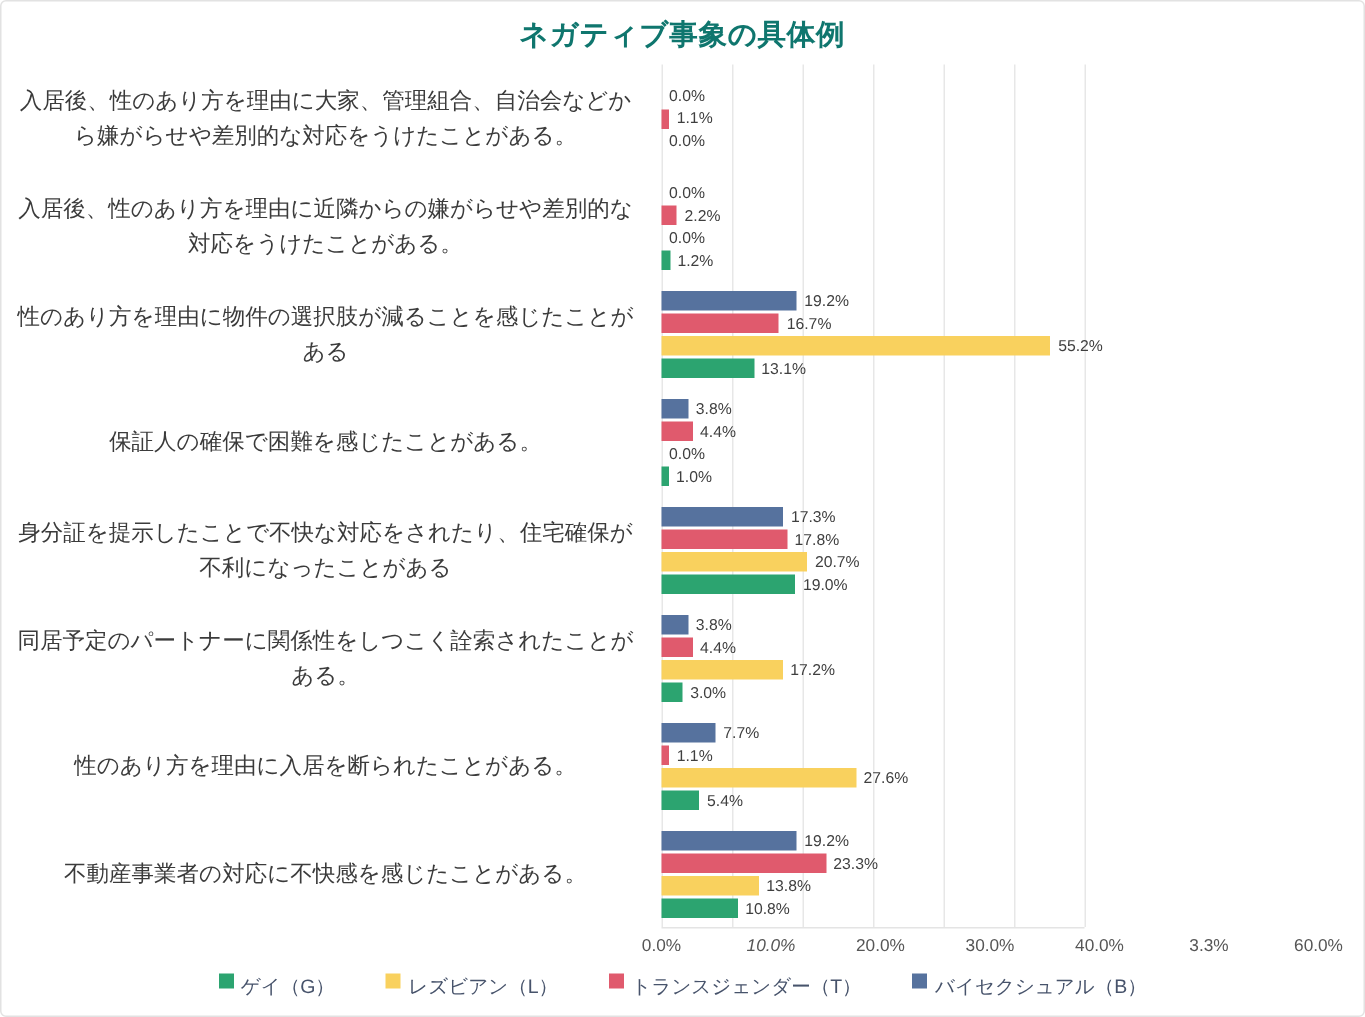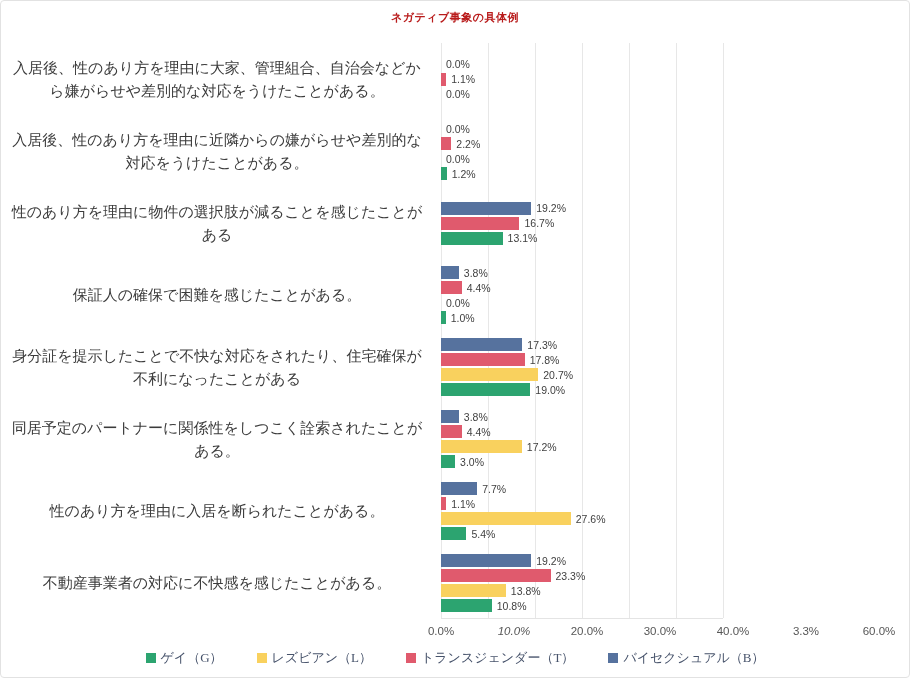--- a/index.html
+++ b/index.html
@@ -7,21 +7,21 @@
     position:relative;
     width:908px; height:676px;
     border:1px solid #e2e2e2;
     border-radius:4px;
     background:#ffffff;
     font-family:"Liberation Sans","DejaVu Sans",sans-serif;
     overflow:hidden;
   }
   .chart-title {
     position:absolute; top:9px; left:0; width:100%;
-    text-align:center; font-size:11px; font-weight:bold; color:#b91c1c;
+    text-align:center; font-size:19px; font-weight:bold; color:#0f766e;
     letter-spacing:0.5px;
   }
   .chart-body { position:absolute; top:42px; left:0; width:752px; height:576px; display:flex; }
   .labels-col { width:432px; display:flex; flex-direction:column; }
   .label-row {
     flex:1; display:flex; align-items:center; justify-content:center;
     text-align:center; font-size:15px; color:#3b3b3b; line-height:1.55;
     padding:0 6px; box-sizing:border-box;
   }
   .plot-wrap { position:relative; flex:1; margin-left:8px; margin-right:30px; }
@@ -35,21 +35,21 @@
   .x-axis { position:absolute; top:624px; left:440px; width:438px; height:16px; }
   .xtick {
     position:absolute; transform:translateX(-50%);
     font-size:11.5px; color:#565656; white-space:nowrap;
   }
   .legend {
     position:absolute; top:648px; left:0; width:100%;
     display:flex; justify-content:center; gap:34px;
     font-size:13px; color:#47536b;
   }
-  .legend-item { display:flex; align-items:center;font-family:Liberation Serif, serif; }
+  .legend-item { display:flex; align-items:flex-start; }
   .legend-swatch { width:10px; height:10px; margin-right:5px; flex:none; }
 </style>
 </head>
 <body>
 
 <div class="frame">
   <div class="chart-title">ネガティブ事象の具体例</div>
 
   <div class="chart-body">
     <div class="labels-col">
@@ -122,20 +122,24 @@
             </div>
           </div>
           <div class="group-row">
             <div class="bar-line">
               <div class="bar" style="width: 32%; background: rgb(86, 114, 158);"></div>
               <span class="bar-label">19.2%</span>
             </div>
             <div class="bar-line">
               <div class="bar" style="width: 27.8333%; background: rgb(224, 90, 109);"></div>
               <span class="bar-label">16.7%</span>
+            </div>
+            <div class="bar-line">
+              <div class="bar" style="width: 92%; background: rgb(249, 209, 94);"></div>
+              <span class="bar-label">55.2%</span>
             </div>
             <div class="bar-line">
               <div class="bar" style="width: 21.8333%; background: rgb(44, 164, 112);"></div>
               <span class="bar-label">13.1%</span>
             </div>
           </div>
           <div class="group-row">
             <div class="bar-line">
               <div class="bar" style="width: 6.33333%; background: rgb(86, 114, 158);"></div>
               <span class="bar-label">3.8%</span>

